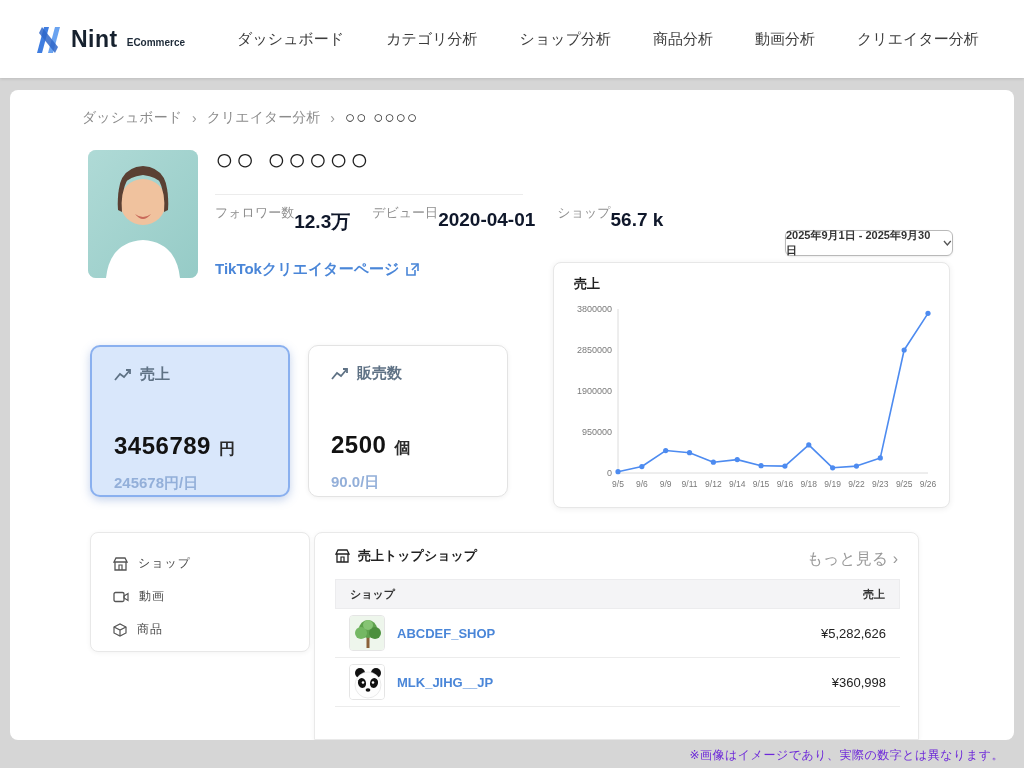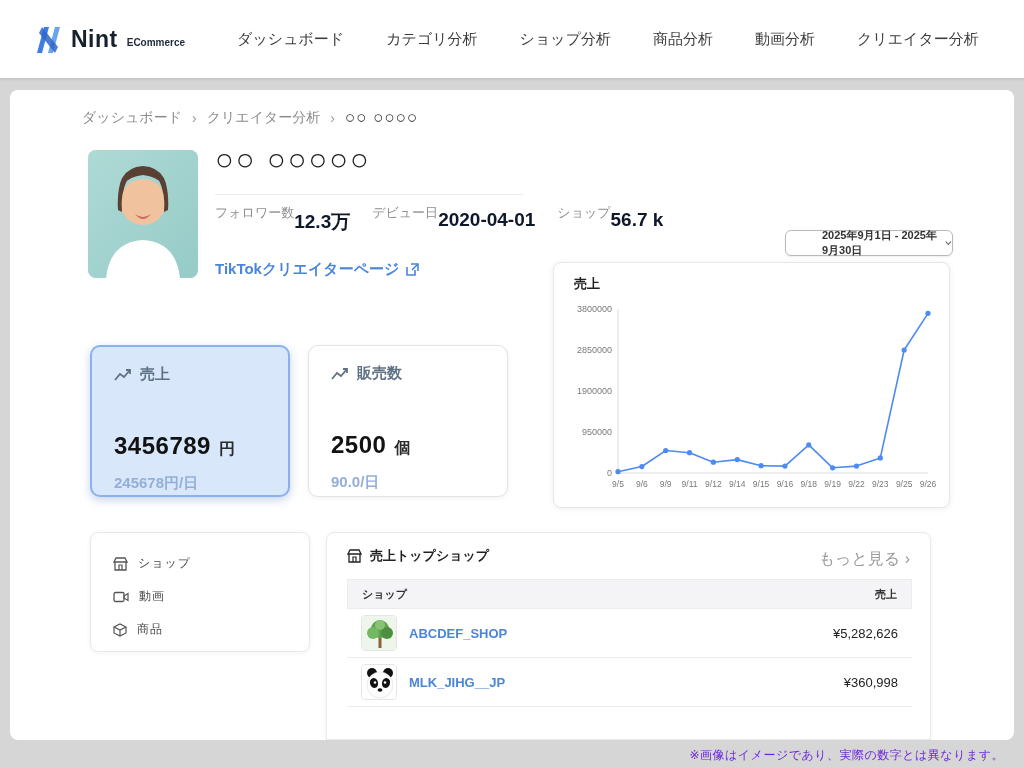--- a/index.html
+++ b/index.html
@@ -52,21 +52,20 @@
   .stat-value { font-size:19px; font-weight:700; color:#0f172a; margin-top:5px; }
   .tiktok-link { position:absolute; left:205px; top:170px; display:flex; align-items:center; gap:6px; cursor:pointer; }
   .tiktok-link span { font-size:15px; font-weight:700; color:#4a86d8; }
 
   
   .date-range {
     position:absolute; left:775px; top:140px; width:168px; height:26px;
     border:1px solid #b9b9b9; border-radius:6px; background:#fff;
     display:flex; align-items:center; justify-content:center; gap:7px; cursor:pointer;
     box-shadow:0 1px 2px rgba(0,0,0,.08);
-    padding-left:36px;
   }
   .date-range span { font-size:11px; color:#333; font-weight:600; }
 
   
   .chart-card {
     position:absolute; left:543px; top:172px; width:397px; height:246px;
     background:#fff; border:1px solid #e7e7e7; border-radius:8px;
     box-shadow:0 1px 6px rgba(0,0,0,.07);
   }
   .chart-title { position:absolute; left:20px; top:12px; font-size:13px; font-weight:700; color:#222; }
@@ -96,21 +95,21 @@
   .menu-card {
     position:absolute; left:80px; top:442px; width:220px; height:120px;
     background:#fff; border:1px solid #e8e8e8; border-radius:8px;
     box-shadow:0 1px 5px rgba(0,0,0,.05); padding:14px 0;
   }
   .menu-item { display:flex; align-items:center; gap:10px; padding:8px 22px; cursor:pointer; }
   .menu-item span.lbl { font-size:12px; color:#4a4a4a; letter-spacing:1px; }
 
   
   .shops-card {
-    position:absolute; left:316px; top:442px; width:605px; height:208px;
+    position:absolute; left:304px; top:442px; width:605px; height:208px;
     background:#fff; border:1px solid #e9e9e9; border-radius:8px 8px 0 0;
     box-shadow:0 1px 5px rgba(0,0,0,.05);
   }
   .shops-head { position:absolute; left:20px; top:14px; display:flex; align-items:center; gap:8px; }
   .shops-title { font-size:13px; font-weight:700; color:#222; }
   .more-link { position:absolute; right:20px; top:16px; font-size:16px; color:#9a9a9a; cursor:pointer; }
   .shops-table { position:absolute; left:20px; top:46px; width:565px; }
   .t-head { display:flex; background:#f4f4f6; border:1px solid #ececee; height:30px; align-items:center; padding:0 14px; }
   .t-head .c1 { flex:1; font-size:11px; font-weight:700; color:#333; }
   .t-head .c2 { width:160px; text-align:right; font-size:11px; font-weight:700; color:#333; }

